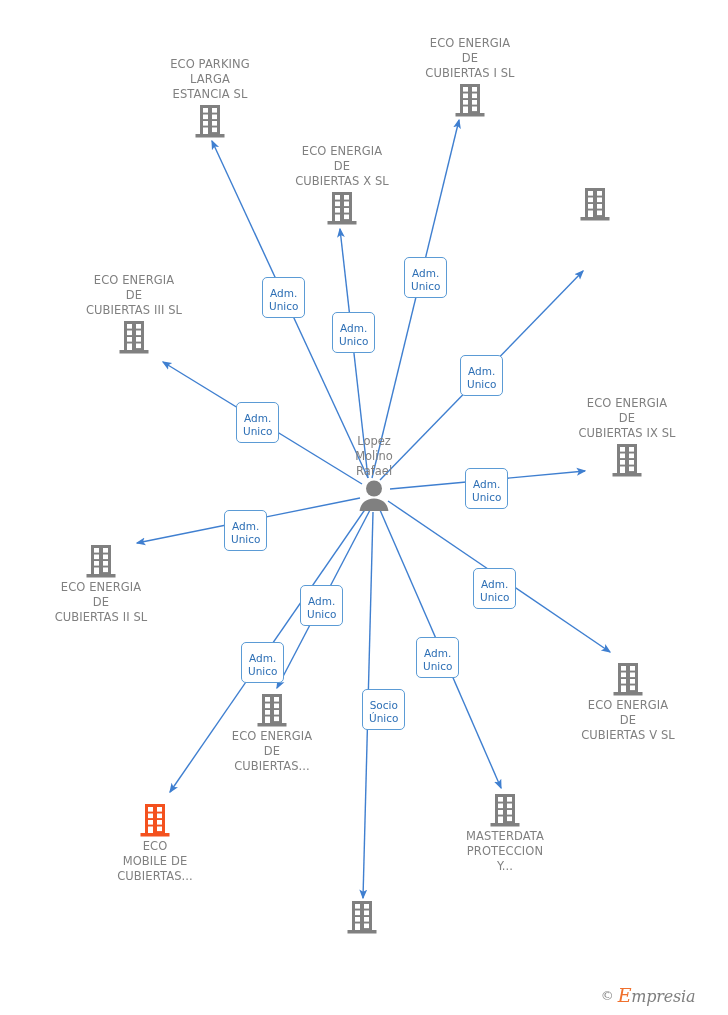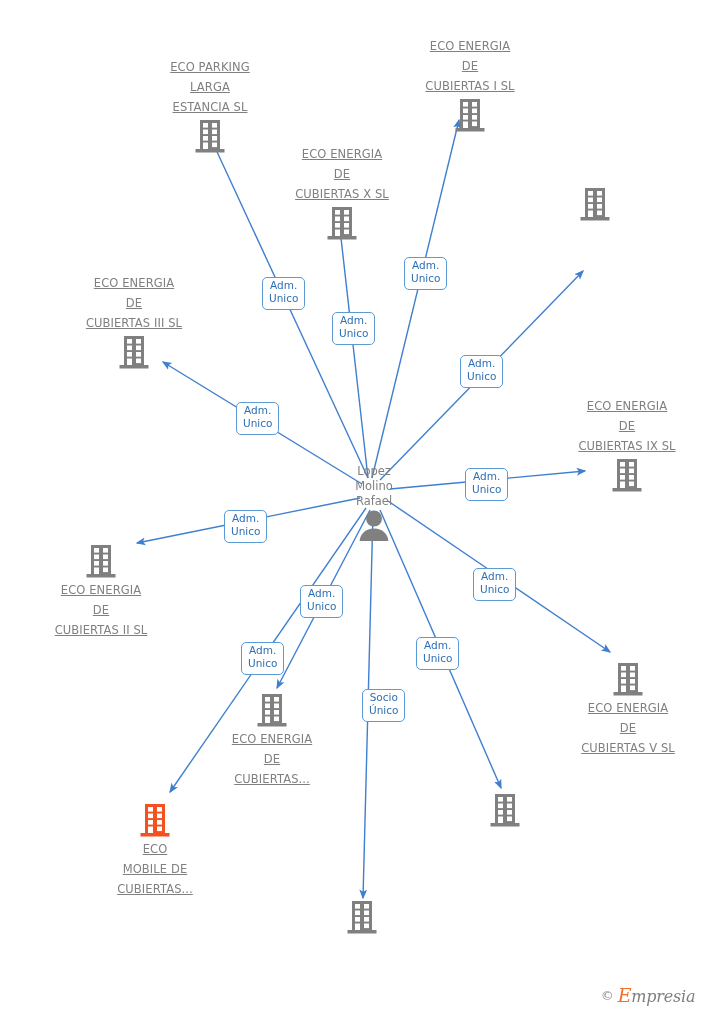--- a/index.html
+++ b/index.html
@@ -26,60 +26,58 @@
   }
   .node {
     position: absolute;
     width: 140px;
     margin-left: -70px;
     text-align: center;
     z-index: 3;
   }
   .node-label {
     font-size: 11.5px;
-    line-height: 20px;
+    line-height: 15px;
     color: #808080;
     letter-spacing: 0.1px;
     white-space: pre-line;
-    text-decoration: underline;
   }
   .node-icon {
     display: block;
     margin: 0 auto;
   }
   .node.label-above .node-icon { margin-top: 2px; }
   .node.label-below .node-icon { margin-bottom: 2px; }
 
   .edge-label {
     position: absolute;
     z-index: 4;
     border: 1px solid #5b9bd5;
     border-radius: 5px;
     background: #ffffff;
     color: #2d6fb5;
     font-size: 10.5px;
     line-height: 13px;
     text-align: center;
-    padding: 1px 6px 4px 6px;
+    padding: 9px 6px 4px 6px;
     white-space: pre-line;
     box-sizing: border-box;
   }
   .center-node {
     position: absolute;
     z-index: 5;
     width: 160px;
     margin-left: -80px;
     text-align: center;
   }
   .center-label {
     font-size: 11.5px;
     line-height: 15px;
     color: #808080;
     white-space: pre-line;
-    margin-top: 30px;
   }
   .watermark {
     position: absolute;
     z-index: 6;
     display: flex;
     align-items: center;
     gap: 4px;
   }
   .wm-c {
     font-size: 13px;
@@ -281,20 +279,23 @@
           <rect x="0.5" y="30" width="29" height="3.5" fill="#808080"></rect>
           <rect x="8" y="4" width="5" height="4.6" fill="#ffffff"></rect>
           <rect x="8" y="10.5" width="5" height="4.6" fill="#ffffff"></rect>
           <rect x="8" y="17" width="5" height="4.6" fill="#ffffff"></rect>
           <rect x="17" y="4" width="5" height="4.6" fill="#ffffff"></rect>
           <rect x="17" y="10.5" width="5" height="4.6" fill="#ffffff"></rect>
           <rect x="17" y="17" width="5" height="4.6" fill="#ffffff"></rect>
           <rect x="8" y="23.5" width="5" height="6.5" fill="#ffffff"></rect>
           <rect x="17" y="23.5" width="5" height="4.6" fill="#ffffff"></rect>
         </svg>
+        <div class="node-label">MASTERDATA
+PROTECCION
+Y...</div>
       </div>
       <div class="node label-below" style="left: 155px; top: 803px;">
         <svg class="node-icon" width="30" height="34" viewBox="0 0 30 34">
           <rect x="5" y="1" width="20" height="29" fill="#f4511e"></rect>
           <rect x="0.5" y="30" width="29" height="3.5" fill="#f4511e"></rect>
           <rect x="8" y="4" width="5" height="4.6" fill="#ffffff"></rect>
           <rect x="8" y="10.5" width="5" height="4.6" fill="#ffffff"></rect>
           <rect x="8" y="17" width="5" height="4.6" fill="#ffffff"></rect>
           <rect x="17" y="4" width="5" height="4.6" fill="#ffffff"></rect>
           <rect x="17" y="10.5" width="5" height="4.6" fill="#ffffff"></rect>

